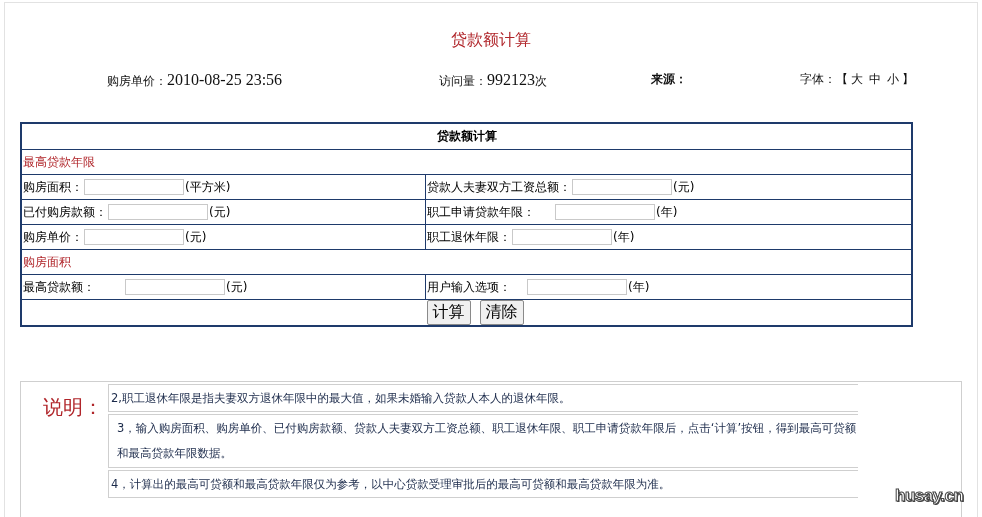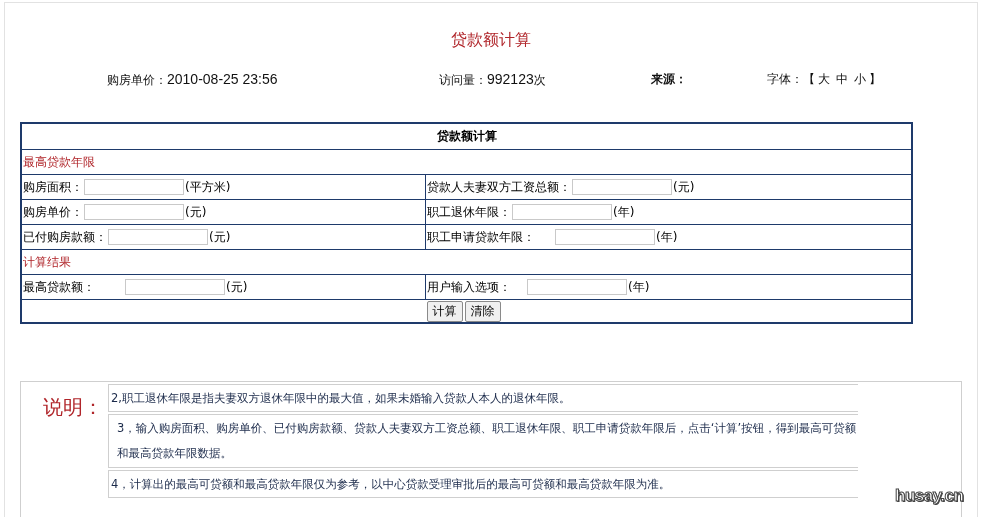--- a/index.html
+++ b/index.html
@@ -10,40 +10,40 @@
   }
   .page-frame {
     position:absolute; left:4px; top:2px; width:972px; height:530px;
     border-left:1px solid #e2e2e2; border-right:1px solid #e2e2e2; border-top:1px solid #e2e2e2;
   }
   .title {
     position:absolute; left:0; top:30px; width:982px; text-align:center;
     color:#b0252a; font-size:16px;
   }
   .meta { position:absolute; top:71px; font-size:12px; color:#111; white-space:nowrap; }
-  .meta .mono { font-family:Liberation Sans, sans-serif; font-size:14px; }
+  .meta .mono { font-family:Liberation Serif, serif; font-size:16px; }
   .font-switch span { margin:0 3px; cursor:pointer; }
 
   table.calc {
     position:absolute; left:20px; top:122px; width:893px;
     border-collapse:collapse; border:2px solid #1e3a6b;
   }
   table.calc td {
     border:1px solid #1e3a6b; height:24px; padding:0 0 0 1px; font-size:12px; white-space:nowrap;
   }
   table.calc td.head { text-align:center; font-weight:bold; height:25px; }
   table.calc td.section { color:#b0252a; }
   table.calc td.left { width:402px; }
   table.calc input {
     width:98px; height:14px; border:1px solid #c9c9c9; padding:0; margin:0 1px; vertical-align:middle;
   }
   .btn-row td { height:22px !important; }
   .btn {
-    font-family:Liberation Serif, serif; font-size:12px;
-    padding:1px 5px; border:1px solid #8a8a8a; border-radius:2px; background:#f0f0f0; margin-right:2px;
+    font-family:Liberation Serif, serif; font-size:16px;
+    padding:1px 5px; border:1px solid #8a8a8a; border-radius:2px; background:#f0f0f0; margin-right:9px;
   }
 
   .notes {
     position:absolute; left:20px; top:381px; width:940px; height:140px;
     border:1px solid #cfcfcf;
   }
   .notes-label {
     position:absolute; left:22px; top:12px; color:#b0252a; font-size:20px;font-family:Liberation Mono, monospace;
   }
   .notes-list { position:absolute; left:87px; top:2px; width:750px; }
@@ -67,21 +67,21 @@
 
 <div class="meta" style="left:107px;">
   <span>购房单价：</span><span class="mono">2010-08-25 23:56</span>
 </div>
 <div class="meta" style="left:439px;">
   <span>访问量：</span><span class="mono">992123</span><span>次</span>
 </div>
 <div class="meta" style="left:651px;font-weight:bold;">
   <span>来源：</span>
 </div>
-<div class="meta font-switch" style="left:767px;">
+<div class="meta font-switch" style="left:800px;">
   <span style="margin:0">字体：</span><span style="margin:0">【</span><span>大</span><span>中</span><span>小</span><span style="margin:0">】</span>
 </div>
 
 <table class="calc">
   <tbody>
       <tr>
     <td class="head" colspan="2">贷款额计算</td>
   </tr>
   <tr>
     <td class="section" colspan="2">最高贷款年限</td>
@@ -89,36 +89,36 @@
   <tr>
     <td class="left">
       <span>购房面积：</span><input type="text" value="" style=""><span>(平方米)</span>
     </td>
     <td>
       <span>贷款人夫妻双方工资总额：</span><input type="text" value="" style=""><span>(元)</span>
     </td>
   </tr>
   <tr>
     <td class="left">
+      <span>已付购房款额：</span><input type="text" value="" style=""><span>(元)</span>
+    </td>
+    <td>
+      <span>职工申请贷款年限：</span><input type="text" style="margin-left: 20px;" value=""><span>(年)</span>
+    </td>
+  </tr>
+  <tr>
+    <td class="left">
       <span>购房单价：</span><input type="text" value="" style=""><span>(元)</span>
     </td>
     <td>
       <span>职工退休年限：</span><input type="text" value="" style=""><span>(年)</span>
     </td>
   </tr>
   <tr>
-    <td class="left">
-      <span>已付购房款额：</span><input type="text" value="" style=""><span>(元)</span>
-    </td>
-    <td>
-      <span>职工申请贷款年限：</span><input type="text" style="margin-left: 20px;" value=""><span>(年)</span>
-    </td>
-  </tr>
-  <tr>
-    <td class="section" colspan="2">计算结果</td>
+    <td class="section" colspan="2">购房面积</td>
   </tr>
   <tr>
     <td class="left">
       <span>最高贷款额：</span><input type="text" style="margin-left: 30px;" value=""><span>(元)</span>
     </td>
     <td>
       <span>用户输入选项：</span><input type="text" style="margin-left: 16px;" value=""><span>(年)</span>
     </td>
   </tr>
   <tr class="btn-row">

